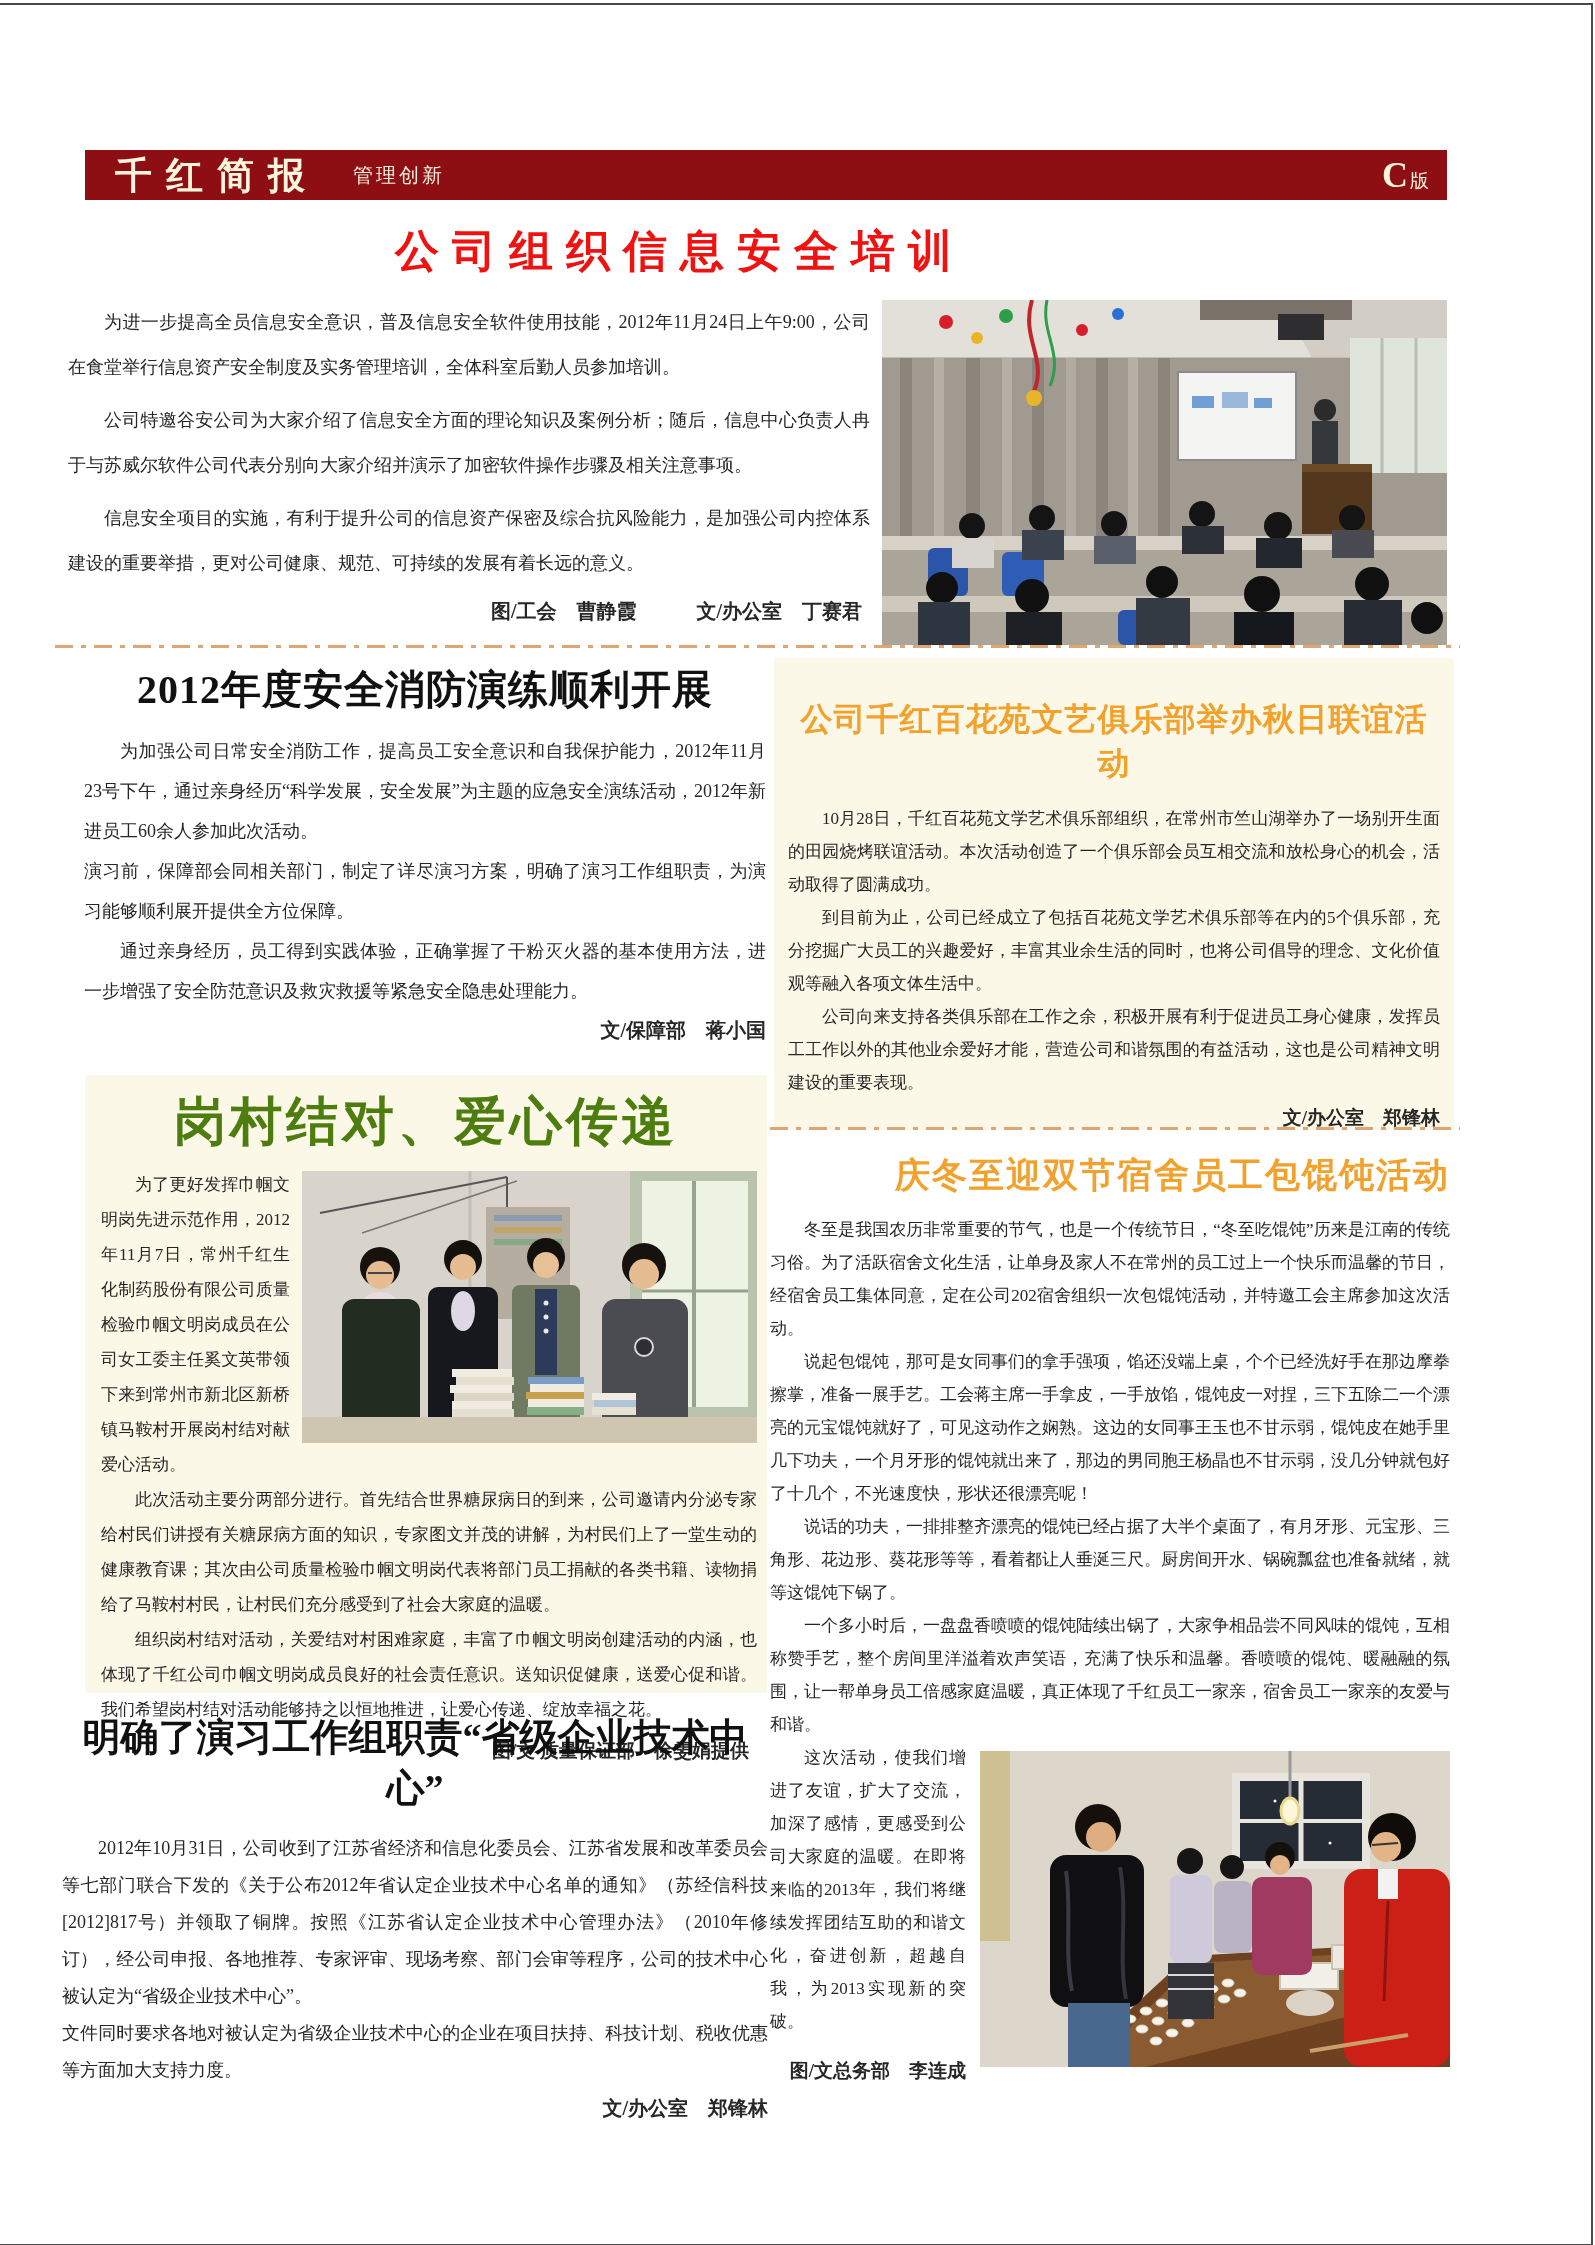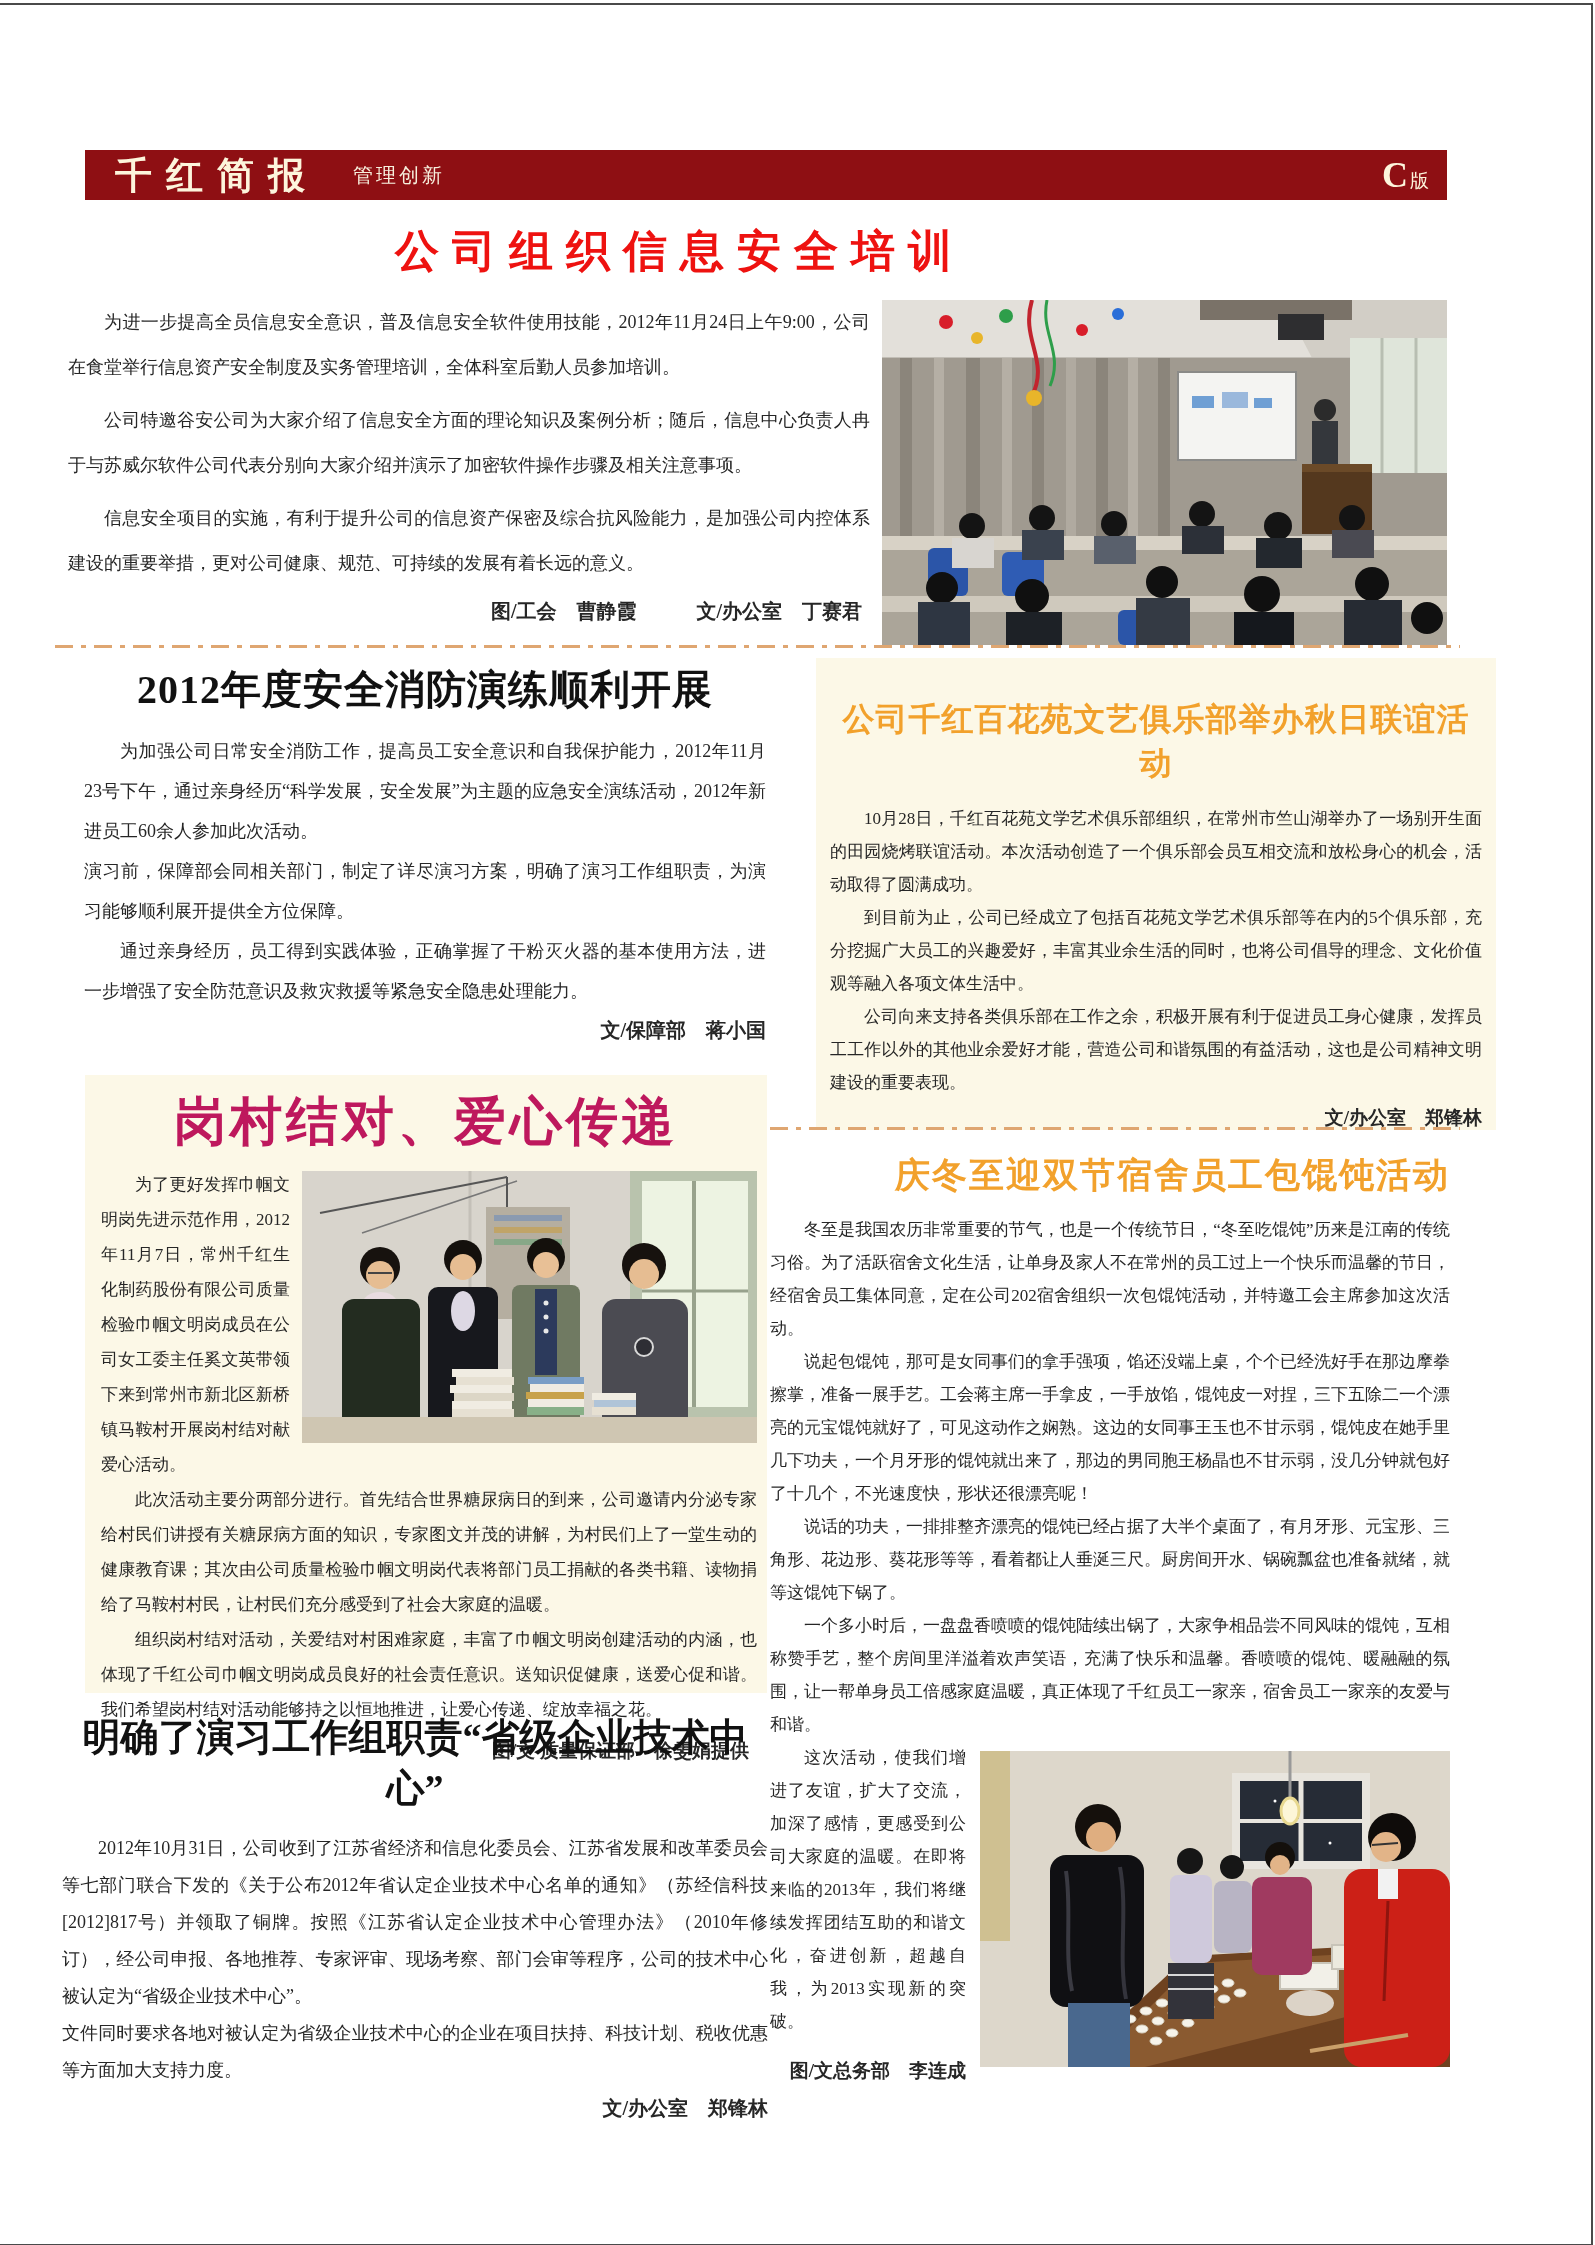--- a/index.html
+++ b/index.html
@@ -37,32 +37,32 @@
   
   .art2{position:absolute;left:84px;top:662px;width:682px;}
   .art2 h2{margin:0 0 14px 0;text-align:center;font-size:40px;font-weight:bold;color:#111;letter-spacing:1px;}
   .art2 .body{font-size:18px;line-height:40px;text-align:justify;}
   .art2 .body p{margin:0;}
   .indent{text-indent:2em;}
   .byline{text-align:right;font-size:20px;font-weight:bold;margin-top:6px;}
   
   .cream{background:#fcf8e7;}
   .box-left{position:absolute;left:85px;top:1075px;width:682px;height:618px;padding:0;box-sizing:border-box;}
-  .box-left h2{margin:12px 0 10px 0;text-align:center;font-size:52px;font-weight:bold;color:#be185d;letter-spacing:4px;}
+  .box-left h2{margin:12px 0 10px 0;text-align:center;font-size:52px;font-weight:bold;color:#4d7c0f;letter-spacing:4px;}
   .box-left .inner{padding:0 10px 0 16px;font-size:17px;line-height:35px;text-align:justify;}
   .box-left .inner p{margin:0;}
   .photo2{float:right;width:455px;height:272px;margin:4px 0 8px 12px;}
   .box-left .byline{font-size:19px;padding-right:8px;}
   
   .art4{position:absolute;left:62px;top:1712px;width:706px;}
   .art4 h2{margin:0 0 16px 0;text-align:center;font-size:38px;font-weight:bold;color:#111;}
   .art4 .body{font-size:18px;line-height:37px;text-align:justify;}
   .art4 .body p{margin:0;}
   
-  .box-right{position:absolute;left:816px;top:658px;width:680px;height:472px;box-sizing:border-box;padding:40px 14px 0 14px;}
+  .box-right{position:absolute;left:774px;top:658px;width:680px;height:472px;box-sizing:border-box;padding:40px 14px 0 14px;}
   .box-right h2{margin:0 0 16px 0;text-align:center;font-size:32px;font-weight:bold;color:#f2a12c;letter-spacing:1px;}
   .box-right .body{font-size:17px;line-height:33px;text-align:justify;}
   .box-right .body p{margin:0;}
   .box-right .byline{font-size:19px;}
   
   .art6{position:absolute;left:770px;top:1152px;width:680px;}
   .art6 h2{margin:0 0 14px 0;text-align:right;font-size:35px;font-weight:bold;color:#f2a12c;letter-spacing:2px;}
   .art6 .body{font-size:17px;line-height:33px;text-align:justify;}
   .art6 .body p{margin:0;}
   .photo3{float:right;width:470px;height:316px;margin:10px 0 0 14px;}

